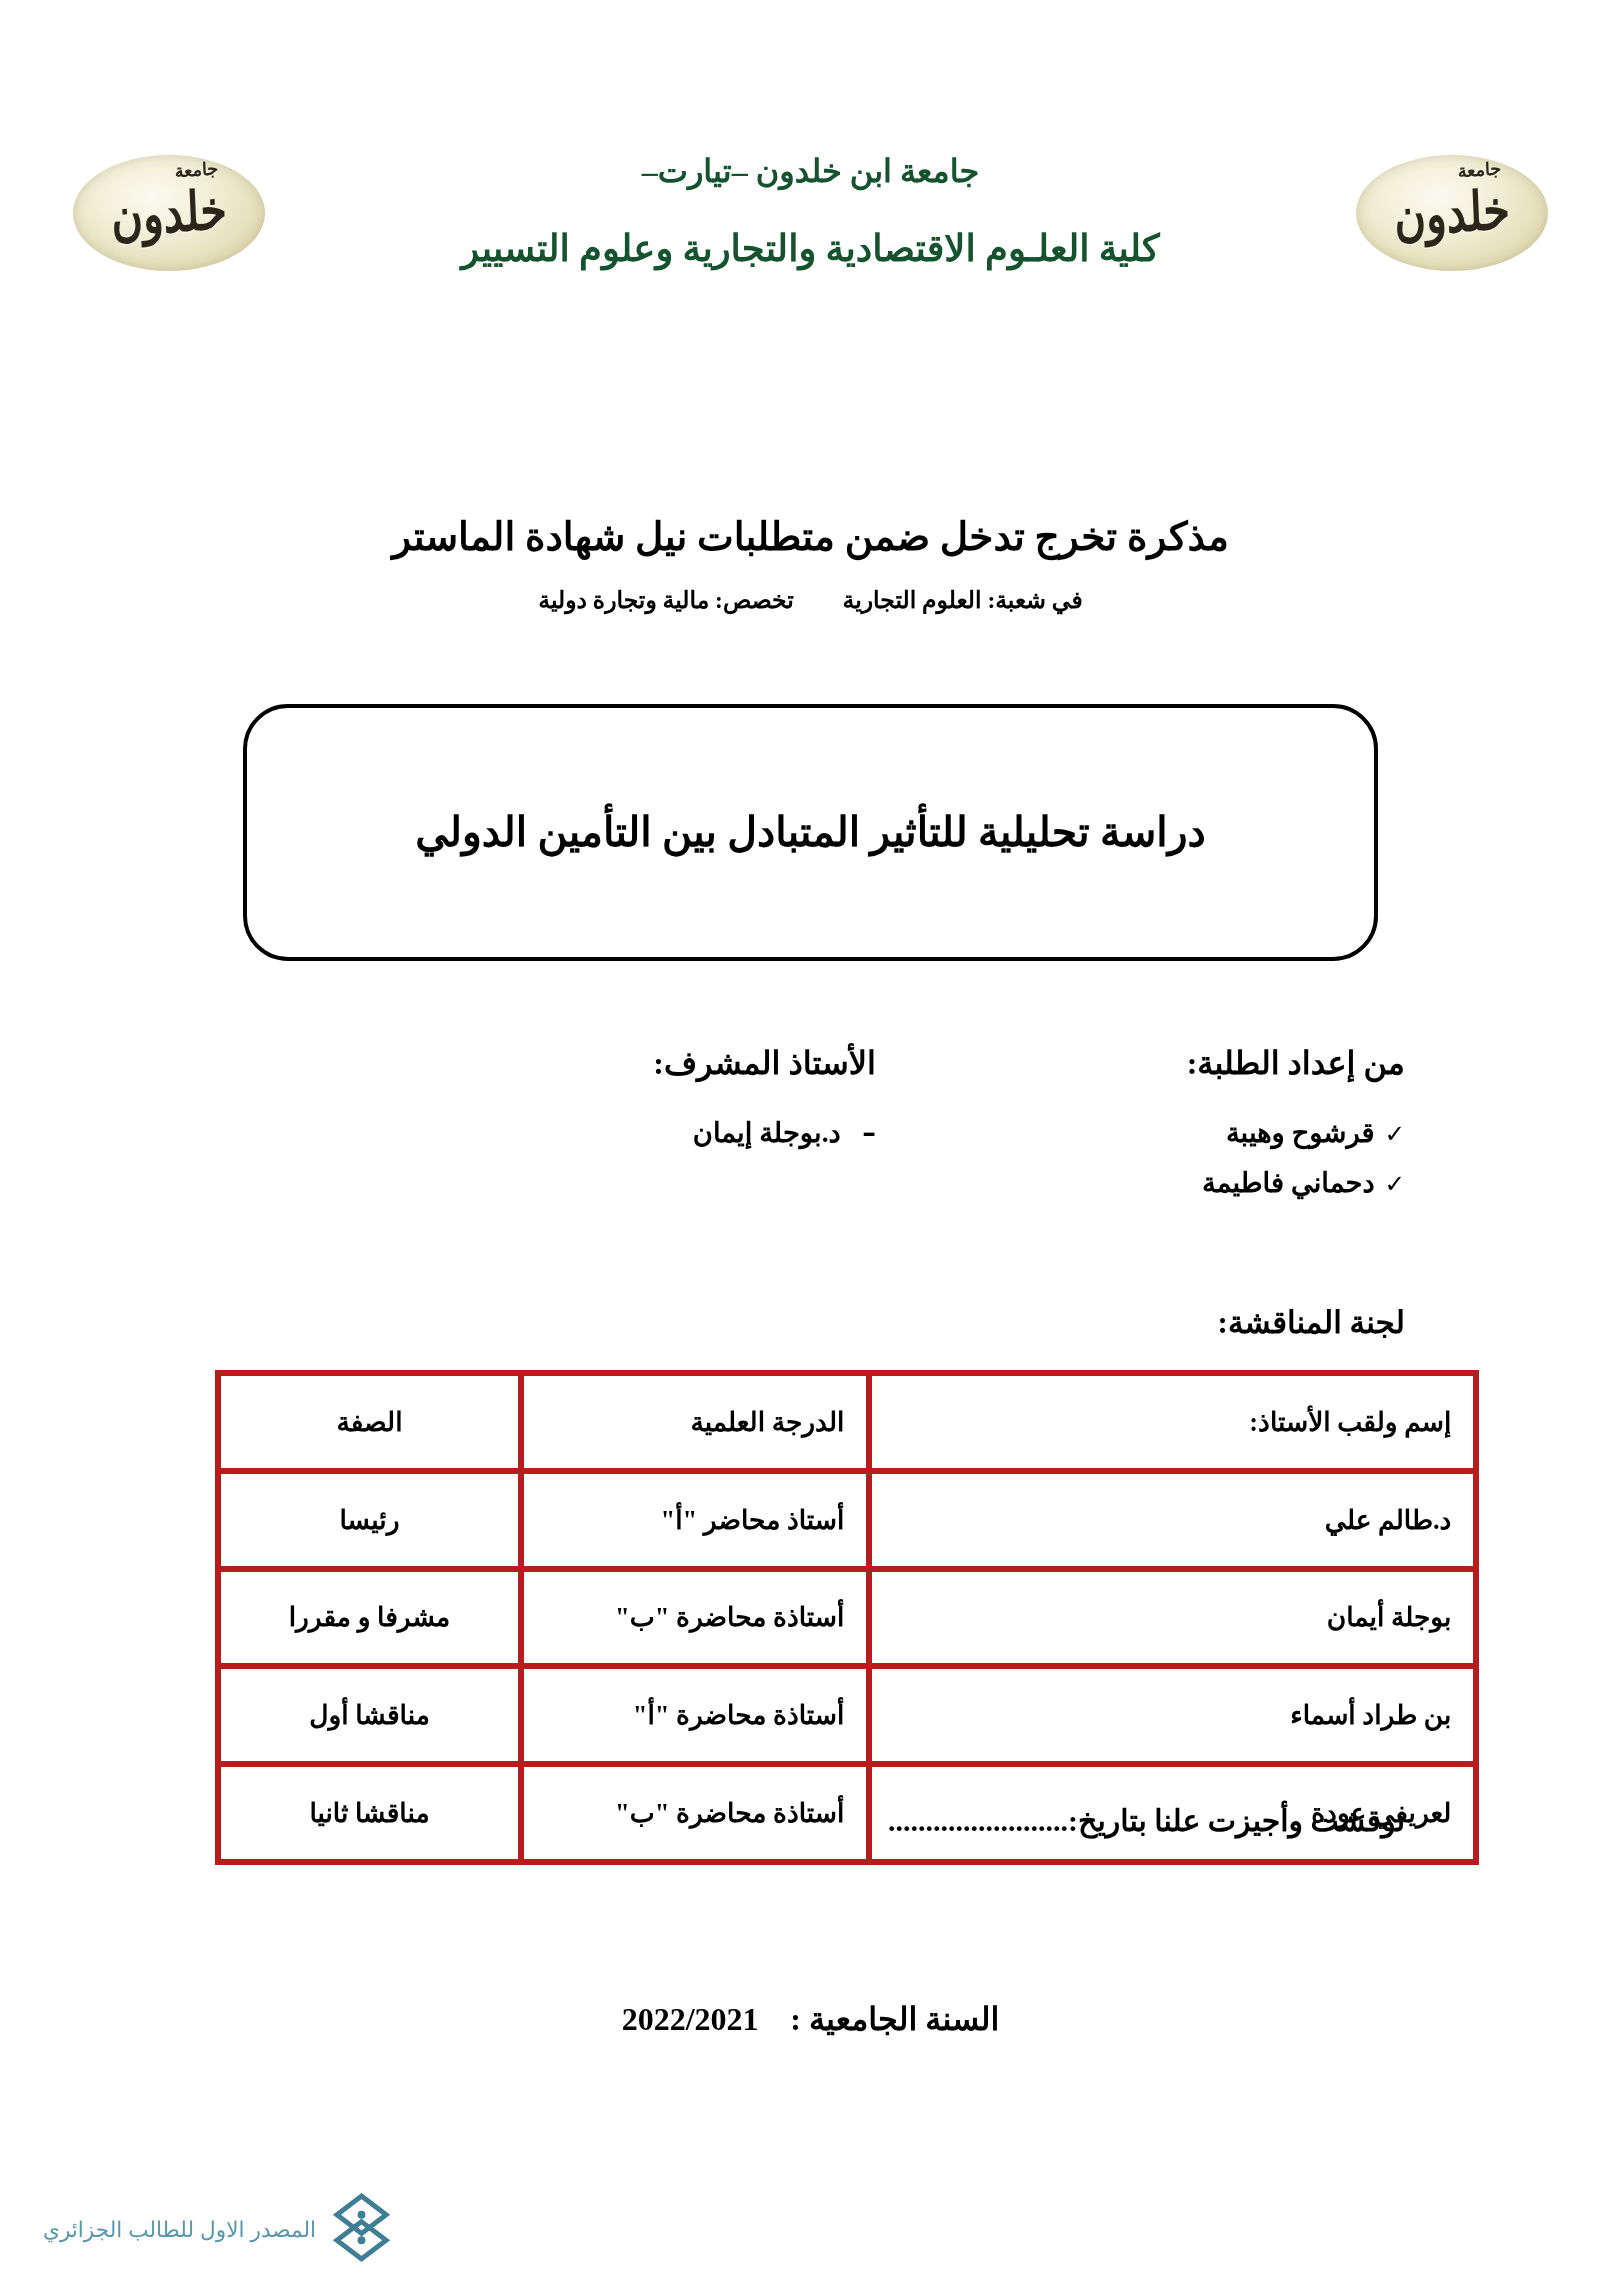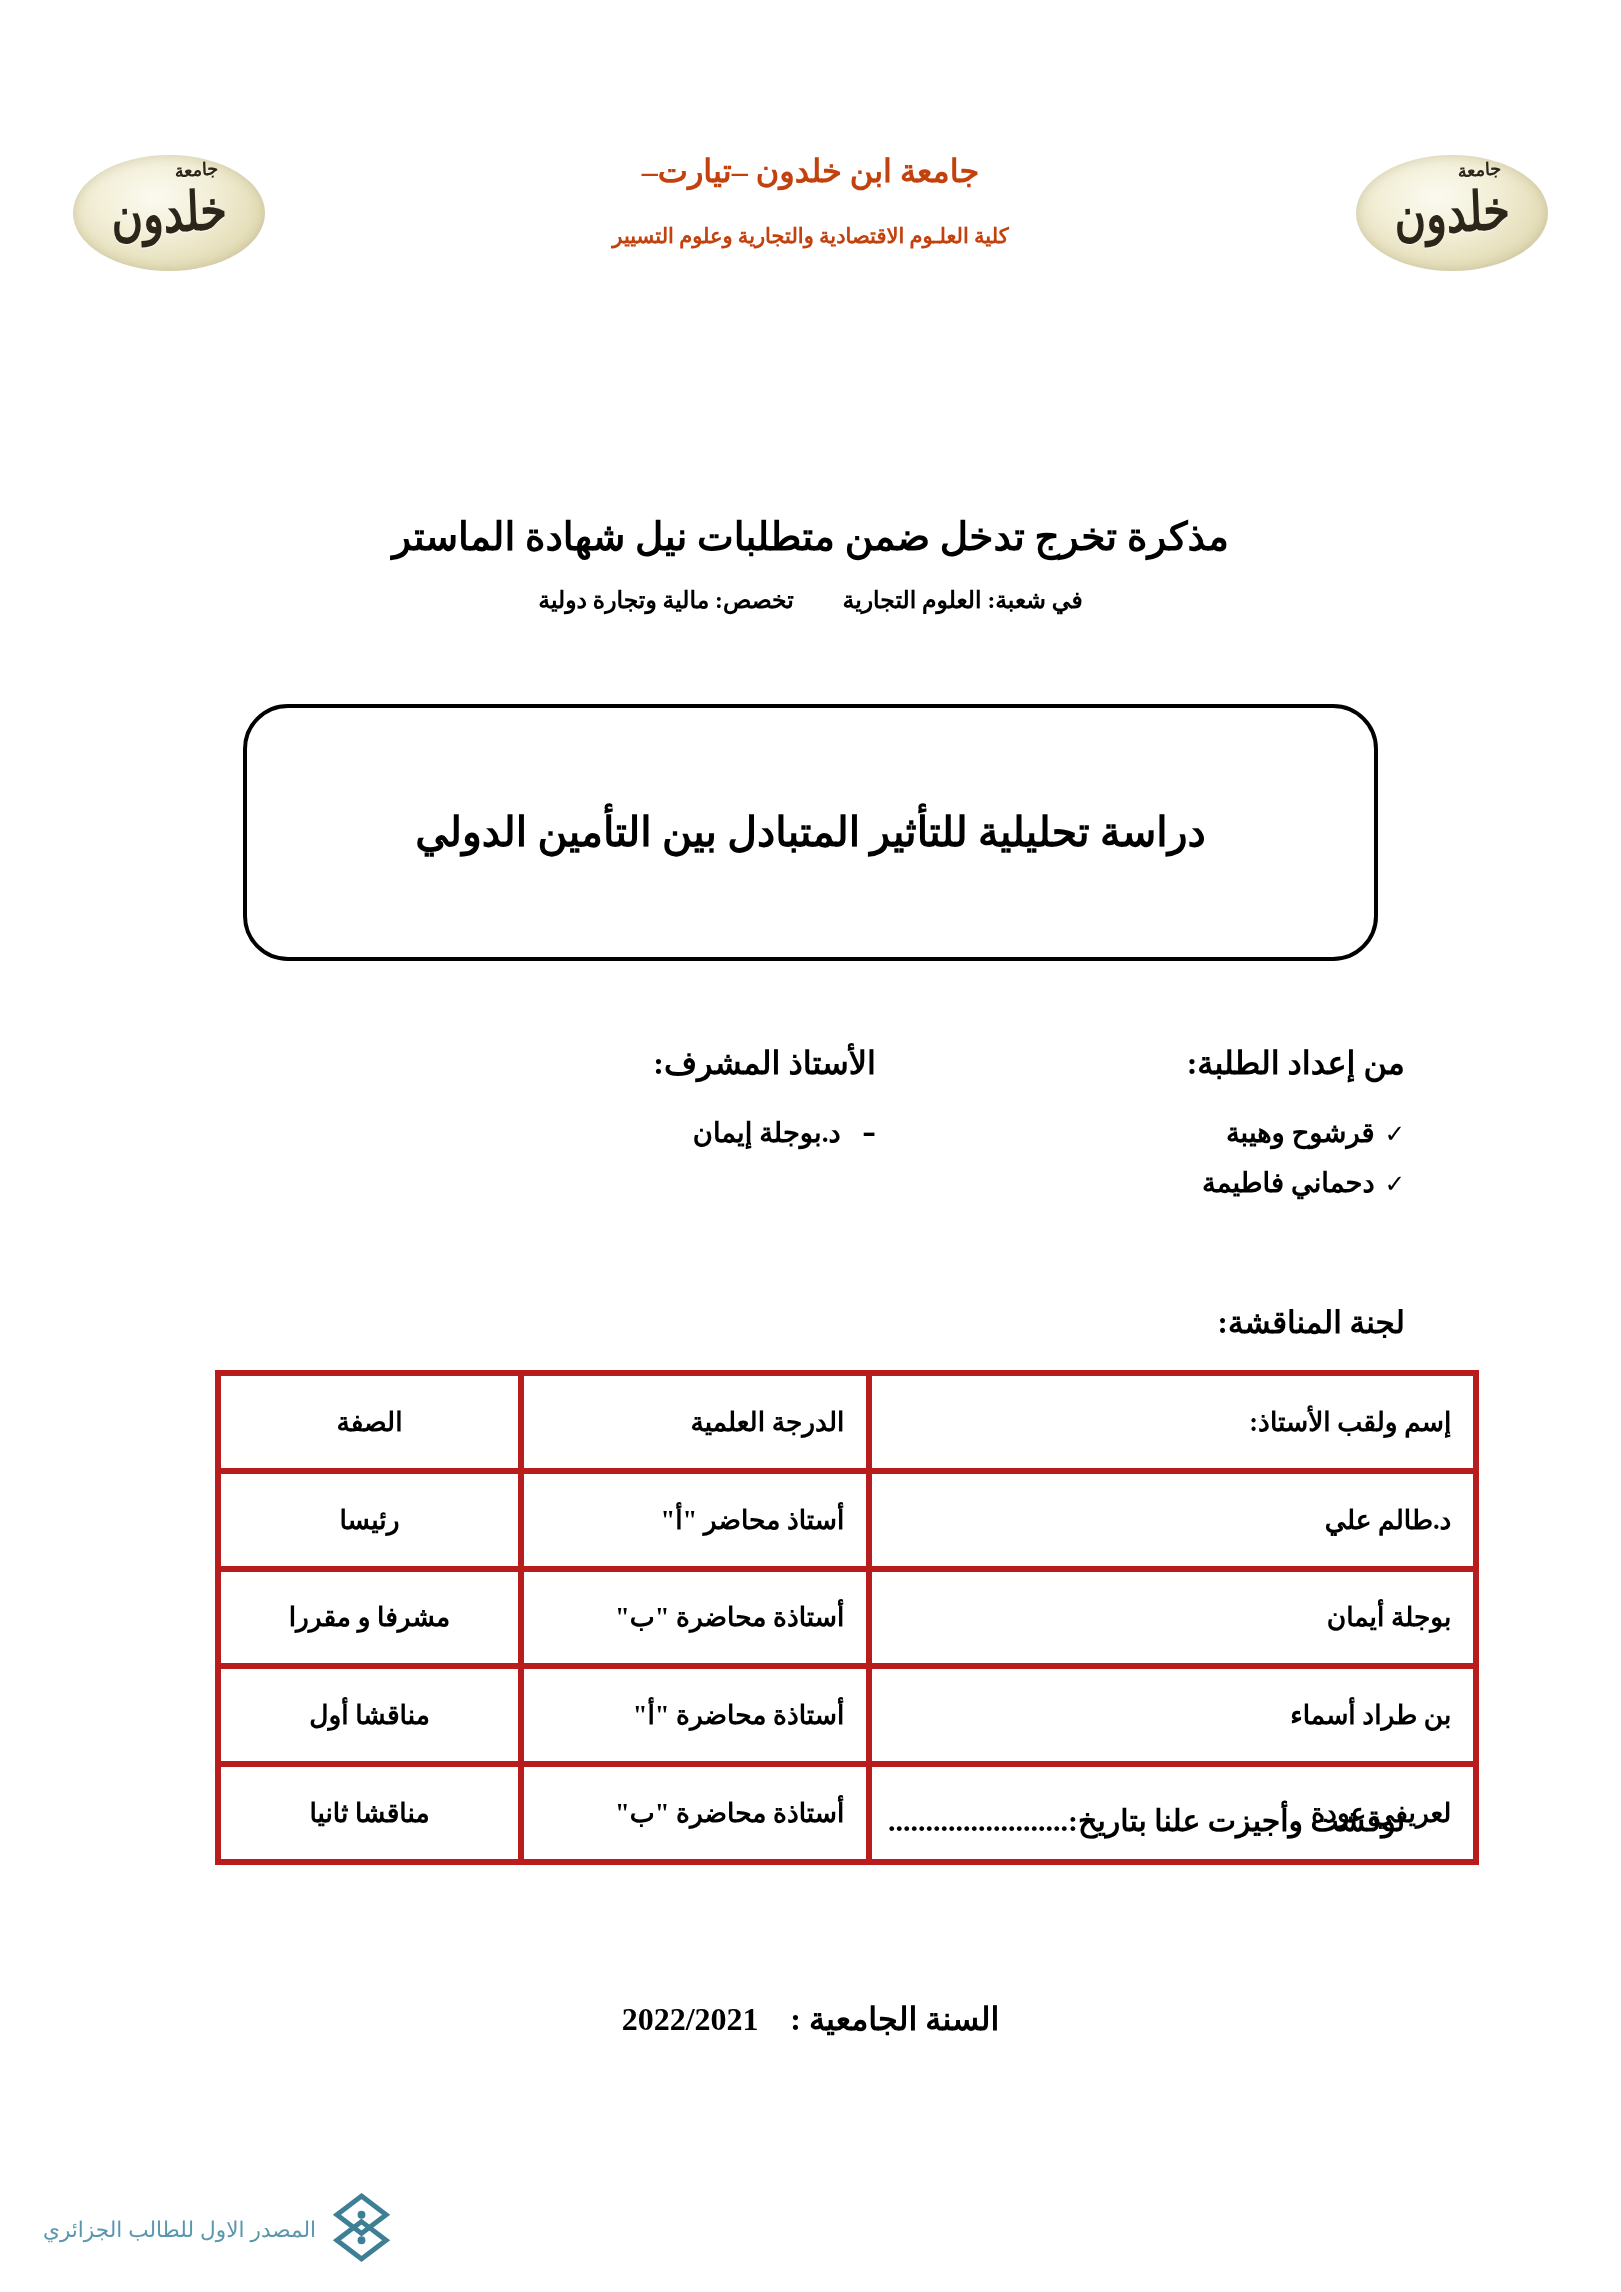--- a/index.html
+++ b/index.html
@@ -66,25 +66,25 @@
 
   .header-lines {
     position: absolute;
     top: 0;
     left: 0;
     right: 0;
     text-align: center;
   }
   .hline {
     font-weight: 700;
-    color: #c2410c;
+    color: #14532d;
     line-height: 1.5;
   }
   .hline-1 { font-size: 32px; margin-bottom: 25.5px; }
-  .hline-2 { font-size: 21px; margin-bottom: 27.4px; }
+  .hline-2 { font-size: 37px; margin-bottom: 27.4px; }
   .hline-3 { font-size: 30px; }
 
   
   .degree-block {
     position: absolute;
     top: 510px;
     left: 0;
     right: 0;
     text-align: center;
   }

